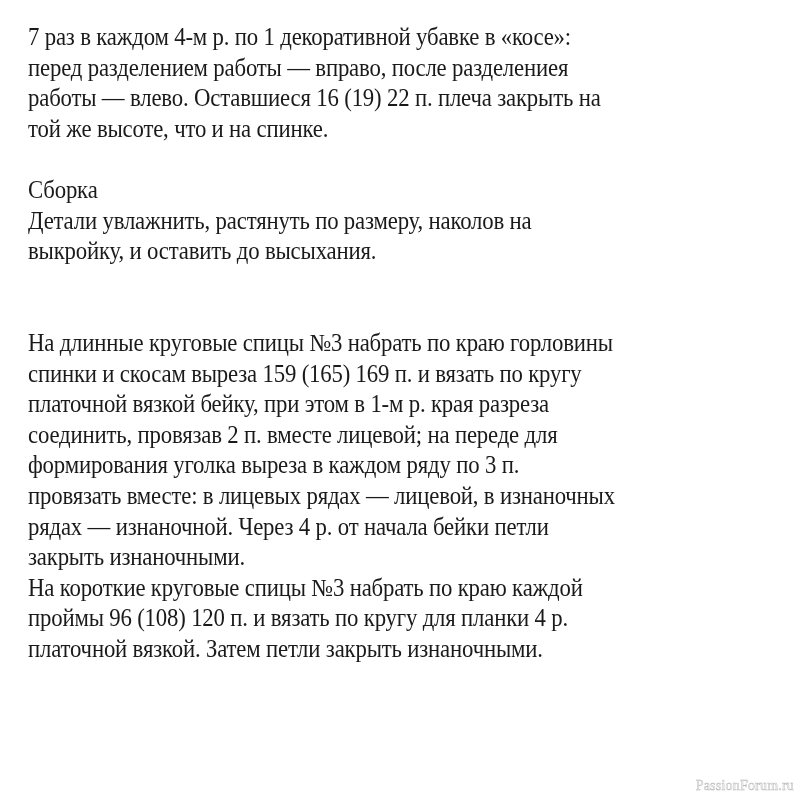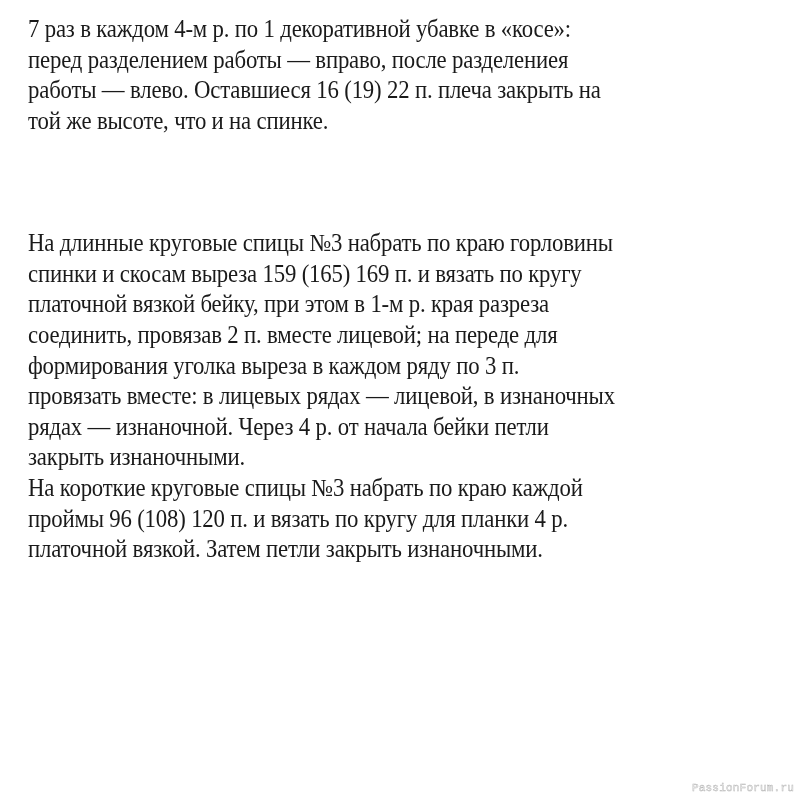--- a/index.html
+++ b/index.html
@@ -11,60 +11,65 @@
       width: 800px;
       height: 800px;
       position: relative;
       overflow: hidden;
       font-family: "Liberation Serif", "DejaVu Serif", serif;
       color: #1a1a1a;
     }
     .page {
       position: absolute;
       left: 28px;
-      top: 14px;
+      top: 22px;
       width: 760px;
     }
     .line {
       font-size: 24.5px;
       line-height: 30.6px;
       height: 30.6px;
       white-space: nowrap;
       transform: scaleX(0.93);
       transform-origin: left center;
       letter-spacing: -0.2px;
     }
     .blank {
       height: 30.6px;
     }
     .watermark {
       position: absolute;
       right: 6px;
       bottom: 6px;
-      font-family: Liberation Mono, monospace;
-      font-size: 11px;
+      font-family: Liberation Serif, serif;
+      font-size: 14px;
       color: #ffffff;
       -webkit-text-stroke: 0.5px #b8b8b8;
       letter-spacing: 0.2px;
     }
   </style>
 </head>
 <body>
 
 <div class="page">
 
   <div>
     <div class="line">7 раз в каждом 4-м р. по 1 декоративной убавке в «косе»:</div>
     <div class="line">перед разделением работы — вправо, после разделениея</div>
     <div class="line">работы — влево. Оставшиеся 16 (19) 22 п. плеча закрыть на</div>
     <div class="line">той же высоте, что и на спинке.</div>
   </div>
 
   <div class="blank"></div>
 
+  <div>
+    <div class="line">Сборка</div>
+    <div class="line">Детали увлажнить, растянуть по размеру, наколов на</div>
+    <div class="line">выкройку, и оставить до высыхания.</div>
+  </div>
 
   <div class="blank"></div>
 
 
   <div class="blank"></div>
 
   <div>
     <div class="line">На длинные круговые спицы №3 набрать по краю горловины</div>
     <div class="line">спинки и скосам выреза 159 (165) 169 п. и вязать по кругу</div>
     <div class="line">платочной вязкой бейку, при этом в 1-м р. края разреза</div>

